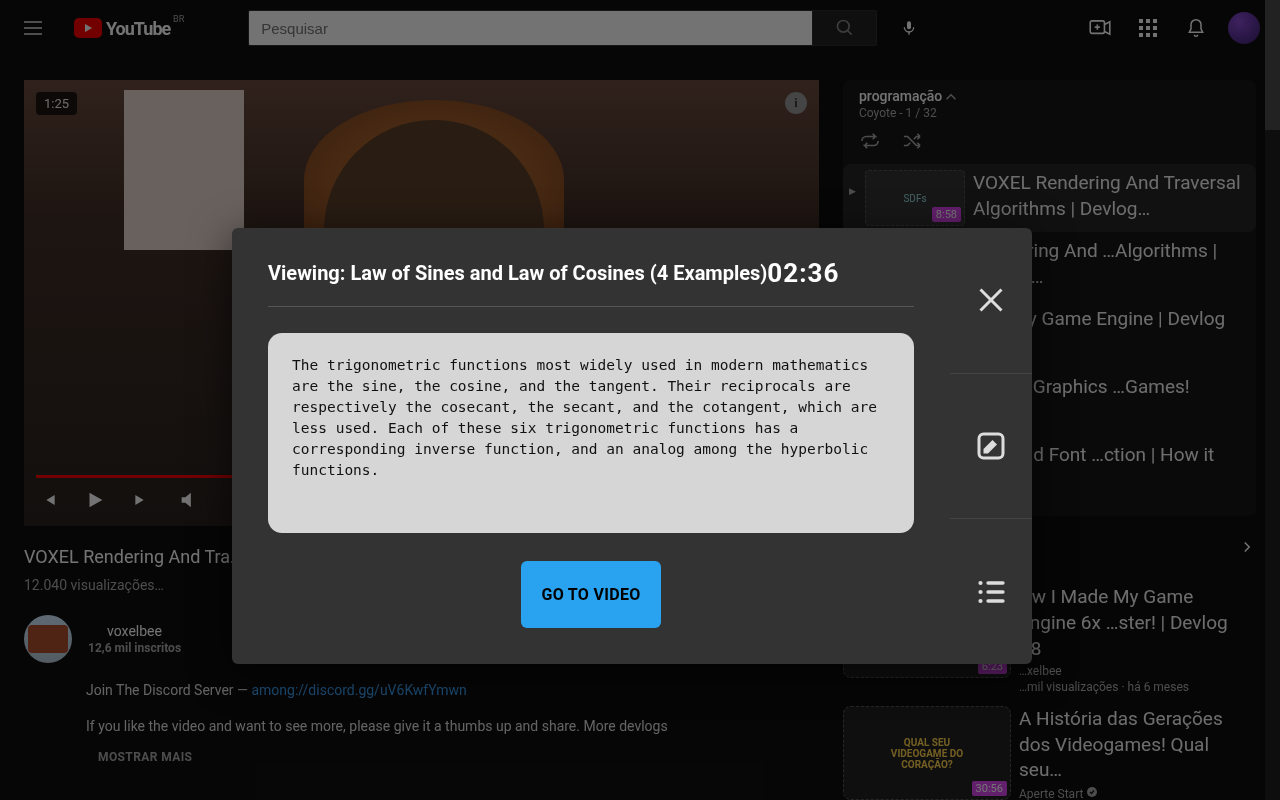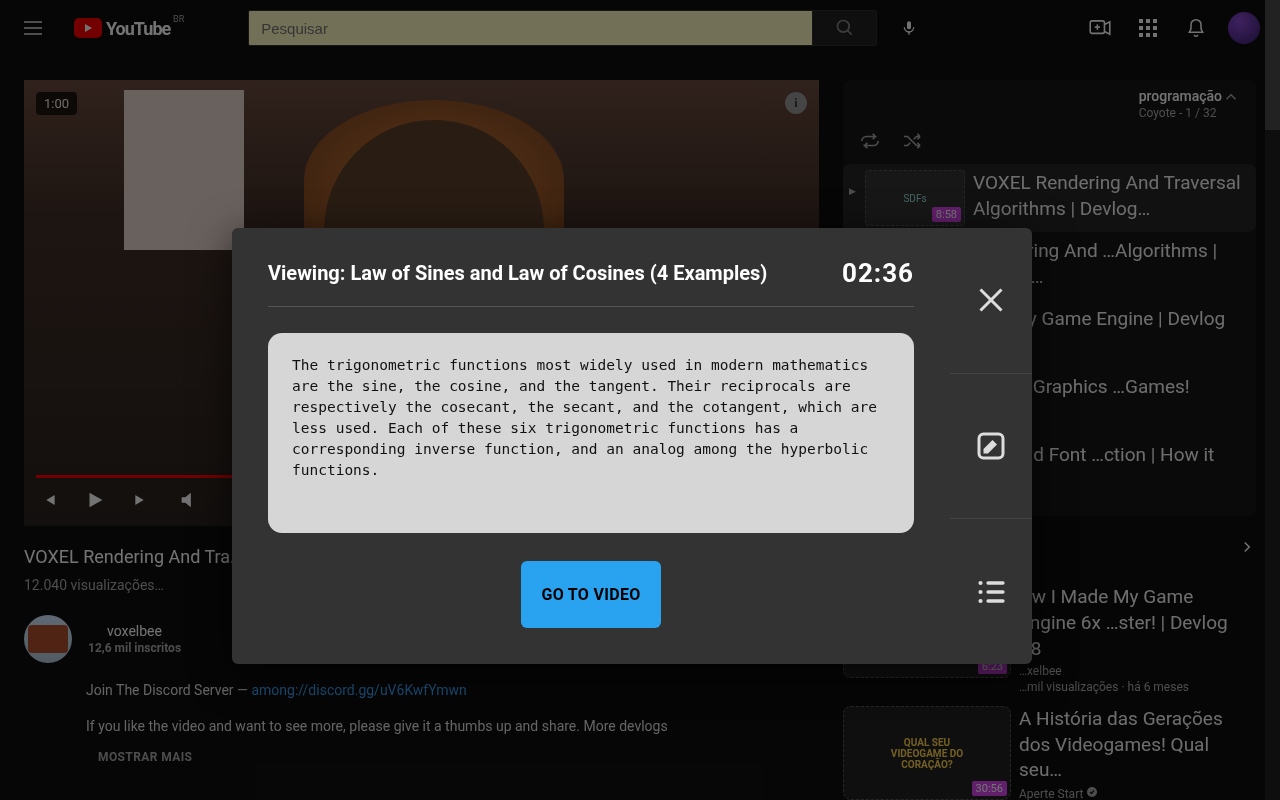--- a/index.html
+++ b/index.html
@@ -22,21 +22,21 @@
   gap: 8px;
 }
 .hamburger { display:flex; flex-direction:column; gap:4px; padding:8px; cursor:pointer; }
 .hamburger span { width:18px; height:2px; background:#aaa; display:block; }
 .logo { display:flex; align-items:center; gap:4px; margin-left:16px; position:relative; }
 .logo-box { width:28px; height:20px; background:#f00; border-radius:5px; display:flex; align-items:center; justify-content:center; }
 .logo-tri { border-left:7px solid #fff; border-top:4px solid transparent; border-bottom:4px solid transparent; }
 .logo-text { font-weight:700; letter-spacing:-1px; font-size:18px; color:#fff; }
 .logo-sup { position:absolute; top:-4px; right:-14px; font-size:9px; color:#aaa; }
 .search { display:flex; align-items:center; margin-left:70px; }
-.search-input { width:565px; height:36px; background:#fef9c3; border:1px solid #303030; border-radius:2px 0 0 2px; padding:0 12px; color:#888; font-size:15px; }
+.search-input { width:565px; height:36px; background:#ffffff; border:1px solid #303030; border-radius:2px 0 0 2px; padding:0 12px; color:#888; font-size:15px; }
 .search-btn { width:64px; height:36px; background:#222; border:1px solid #303030; border-left:none; border-radius:0 2px 2px 0; display:flex; align-items:center; justify-content:center; }
 .mic { margin-left:12px; color:#fff; font-size:16px; }
 .spacer { flex:1; }
 .hicon { width:40px; height:40px; display:flex; align-items:center; justify-content:center; color:#fff; }
 .apps { display:grid; grid-template-columns:repeat(3,4px); gap:3px; }
 .apps div { width:4px; height:4px; background:#fff; }
 .avatar { width:32px; height:32px; border-radius:50%; background: radial-gradient(circle at 35% 30%, #8a4bd4, #3a1f6e); }
 
 
 .main { display:flex; gap:24px; padding: 24px; height:calc(100% - 56px); }
@@ -61,21 +61,21 @@
 .chav { width:48px; height:48px; border-radius:50%; background:linear-gradient(#d0e9ff,#b7cbda); display:flex; align-items:center; justify-content:center; overflow:hidden; }
 .chav-inner { width:40px; height:28px; background:#b05030; border-radius:4px; }
 .chname { font-size:14px; color:#fff; }
 .chsub { font-size:12px; color:#aaa; margin-top:2px;font-weight:bold; }
 .desc { margin-left:62px; margin-top:16px; font-size:14px; color:#ddd; line-height:1.6; }
 .desc a { color:#3ea6ff; text-decoration:none; }
 .showmore { margin-left:74px; margin-top:12px; font-size:12px; color:#aaa; font-weight:700; letter-spacing:.4px; }
 
 
 .right { flex:1; }
-.plhead { display:flex; justify-content:flex-end; align-items:flex-start; padding:8px 16px 4px; }
+.plhead { display:flex; justify-content:flex-start; align-items:flex-start; padding:8px 16px 4px; }
 .pltitle { font-size:14px; font-weight:500; }
 .plmeta { font-size:12px; color:#aaa; margin-top:2px; }
 .plcollapse { color:#aaa; }
 .plactions { display:flex; gap:20px; padding:8px 16px 10px; color:#aaa; }
 .pl { background:#181818; border-radius:8px; }
 .plitem { display:flex; gap:8px; padding:6px 8px 6px 22px; align-items:flex-start; }
 .plitem.active { background:#272727; border-radius:8px; position:relative; }
 .plitem.active::before { content:'▶'; position:absolute; left:6px; top:22px; font-size:9px; color:#aaa; }
 .thumb { width:100px; height:56px; background:#333; border-radius:4px; position:relative; flex-shrink:0; display:flex; align-items:center; justify-content:center; color:#9dd; font-size:10px; border:1px dashed #555; }
 .dur { position:absolute; bottom:3px; right:3px; background:#d946ef; padding:1px 4px; font-size:11px; border-radius:2px; color:#fff; }
@@ -101,21 +101,21 @@
 .modal {
   position:absolute;
   top:228px; left:232px;
   width:800px;
   background:#333;
   border-radius:6px;
   display:flex;
   box-shadow:0 8px 40px rgba(0,0,0,.6);
 }
 .modal-main { flex:1; padding:30px 36px 36px; }
-.modal-head { display:flex; justify-content:space-between; align-items:center; border-bottom:1px solid #555; padding-bottom:18px; }
+.modal-head { display:flex; align-items:center; border-bottom:1px solid #555; padding-bottom:18px; }
 .modal-title { font-size:20px; font-weight:700; color:#fff; }
 .modal-timer { font-size:26px; font-weight:700; letter-spacing:1px; }
 .modal-body {
   margin-top:26px;
   background:#d6d6d6;
   color:#111;
   border-radius:14px;
   padding:22px 24px;
   min-height:200px;
   font-family: ui-monospace, Menlo, Consolas, monospace;
@@ -194,21 +194,21 @@
       <div class="avatar"></div>
     </div>
 </div>
 
 <div class="main">
   <div class="left">
     <div class="video">
       <div class="bg-block"></div>
         <div class="hair"></div>
         <div class="head"></div>
-      <div class="tipbadge">1:00</div>
+      <div class="tipbadge">1:25</div>
       <div class="info-i">i</div>
       <div class="prog">
           <div class="prog-fill"></div>
         </div>
       <div class="controls">
         <span class="cbtn"><svg width="20" height="20" viewBox="0 0 24 24">
               <path d="M6 6v12M20 6l-10 6 10 6z" fill="#fff"></path>
             </svg></span>
         <span class="cbtn"><svg width="22" height="22" viewBox="0 0 24 24">
               <path d="M6 4l14 8-14 8z" fill="#fff"></path>

